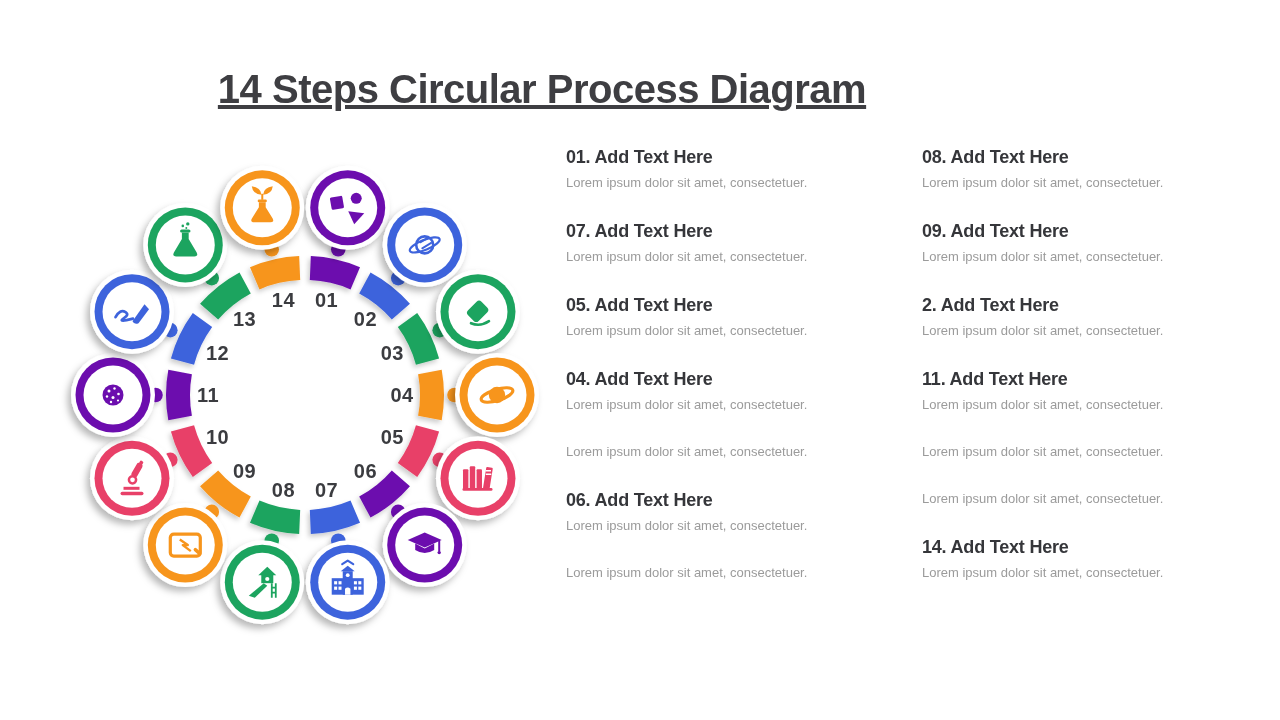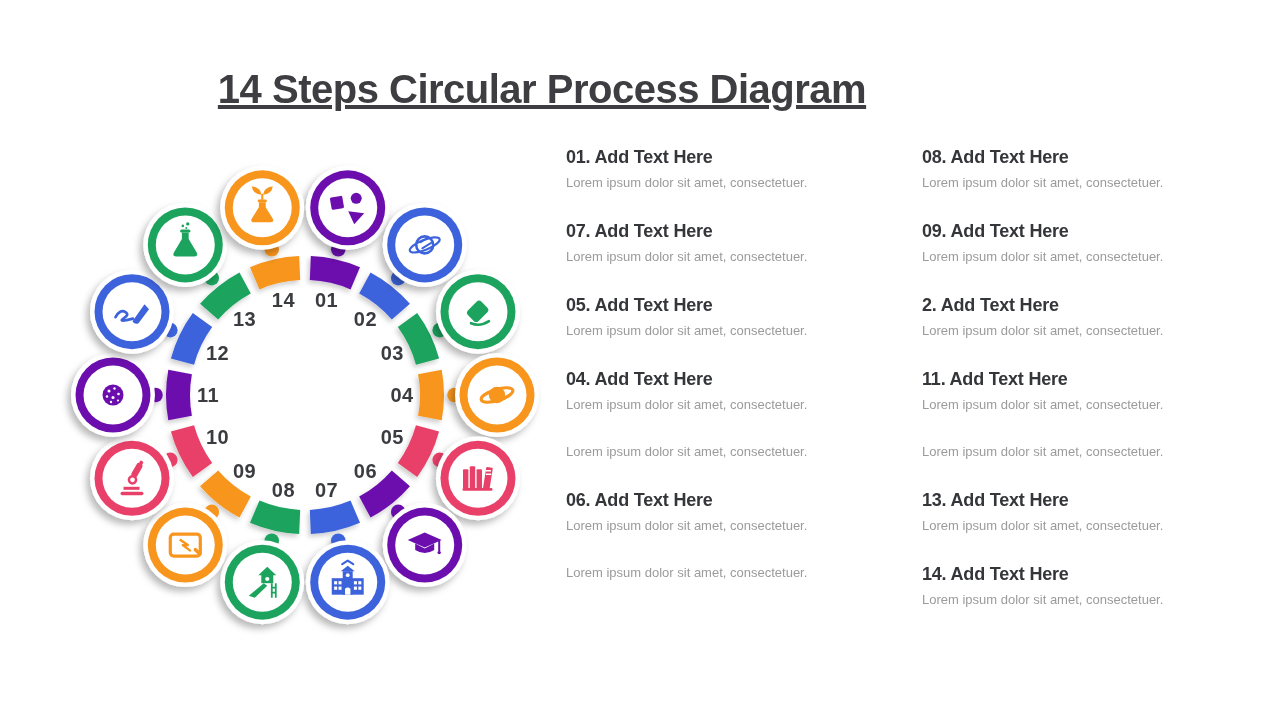--- a/index.html
+++ b/index.html
@@ -309,21 +309,20 @@
         <div class="entry-b">Lorem ipsum dolor sit amet, consectetuer.</div>
       </div>
       <div class="entry">
         <div class="entry-h">11. Add Text Here</div>
         <div class="entry-b">Lorem ipsum dolor sit amet, consectetuer.</div>
       </div>
       <div class="entry">
         <div class="entry-b">Lorem ipsum dolor sit amet, consectetuer.</div>
       </div>
       <div class="entry">
-        <div class="entry-h">13. Add Text Here</div>
         <div class="entry-b">Lorem ipsum dolor sit amet, consectetuer.</div>
       </div>
       <div class="entry">
         <div class="entry-h">14. Add Text Here</div>
         <div class="entry-b">Lorem ipsum dolor sit amet, consectetuer.</div>
       </div>
     </div>
 </div>
 
 </body></html>

